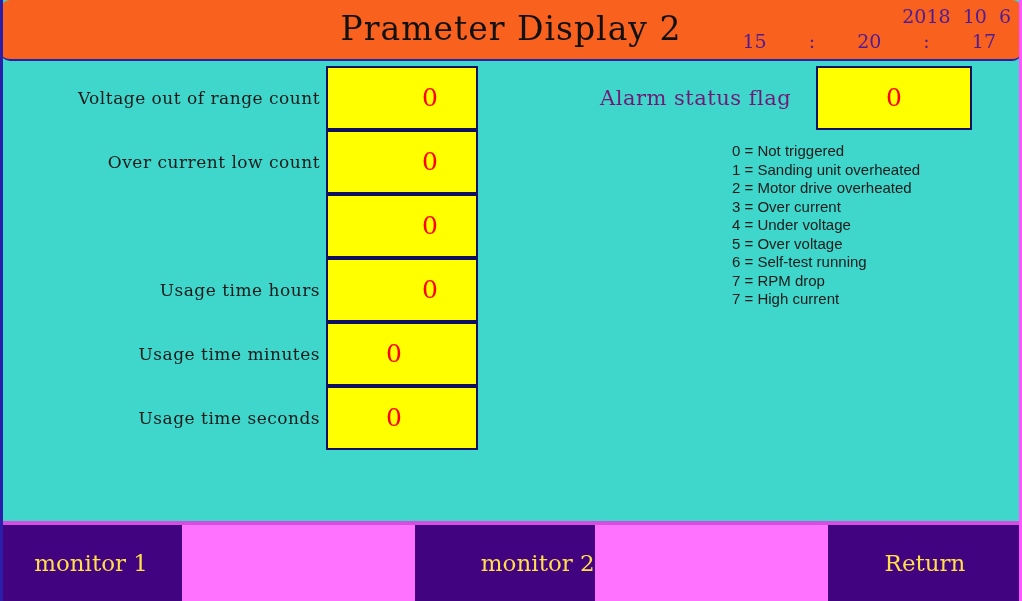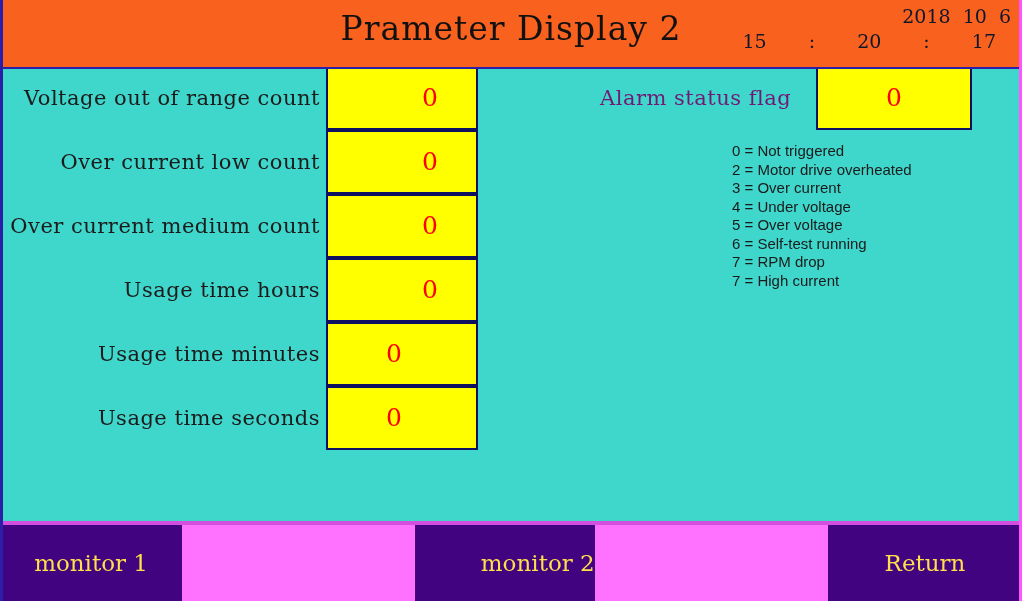--- a/index.html
+++ b/index.html
@@ -38,25 +38,26 @@
     width: 3px; height: 601px;
     background: #ff55ff;
     z-index: 30;
   }
 
   
   .header-bar {
     position: absolute;
     left: 0; top: 0;
     width: 1022px;
-    height: 69px;
+    height: 61px;
     background: #f9611f;
     border-bottom: 2px solid #2b1ea8;
     box-sizing: border-box;
     z-index: 10;
+    border-radius: 10px;
   }
   .header-title {
     position: absolute;
     left: 0; top: 9px;
     width: 1022px;
     text-align: center;
     font-family: "DejaVu Serif", serif;
     font-size: 33px;
     line-height: 40px;
     color: #111111;
@@ -64,21 +65,21 @@
     white-space: nowrap;
   }
   .clock-block {
     position: absolute;
     right: 8px;
     top: 4px;
     text-align: right;
     font-family: "DejaVu Serif", serif;
     font-size: 19px;
     line-height: 25px;
-    color: #0f172a;
+    color: #4c1d95;
     white-space: nowrap;
   }
   .clock-date span { margin: 0 3px; }
   .clock-time span { margin: 0 18px; }
 
   
   .param-list {
     position: absolute;
     left: 0;
     top: 66px;
@@ -89,21 +90,21 @@
     position: relative;
     height: 64px;
   }
   .param-label {
     position: absolute;
     right: 160px;
     top: 0;
     height: 64px;
     line-height: 64px;
     font-family: "DejaVu Serif", serif;
-    font-size: 21px;
+    font-size: 17px;
     color: #1b1b1b;
     white-space: nowrap;
     letter-spacing: 0.5px;
   }
   .param-value-box {
     position: absolute;
     left: 326px;
     top: 0;
     width: 152px;
     height: 64px;
@@ -239,21 +240,20 @@
           <span class="param-value">0</span>
         </div>
       </div>
       <div class="param-row">
         <div class="param-label">Over current low count</div>
         <div class="param-value-box">
           <span class="param-value">0</span>
         </div>
       </div>
       <div class="param-row">
-        <div class="param-label">Over current medium count</div>
         <div class="param-value-box">
           <span class="param-value">0</span>
         </div>
       </div>
       <div class="param-row">
         <div class="param-label">Usage time hours</div>
         <div class="param-value-box">
           <span class="param-value">0</span>
         </div>
       </div>
@@ -273,20 +273,21 @@
 
   <div class="alarm-panel">
     <div class="alarm-head">
       <div class="alarm-label">Alarm status flag</div>
       <div class="alarm-value-box">
         <span class="alarm-value">0</span>
       </div>
     </div>
     <div class="alarm-legend" id="alarm-legend">
         <div class="legend-row">0 = Not triggered</div>
+        <div class="legend-row">1 = Sanding unit overheated</div>
         <div class="legend-row">2 = Motor drive overheated</div>
         <div class="legend-row">3 = Over current</div>
         <div class="legend-row">4 = Under voltage</div>
         <div class="legend-row">5 = Over voltage</div>
         <div class="legend-row">6 = Self-test running</div>
         <div class="legend-row">7 = RPM drop</div>
         <div class="legend-row">7 = High current</div>
       </div>
   </div>
 

